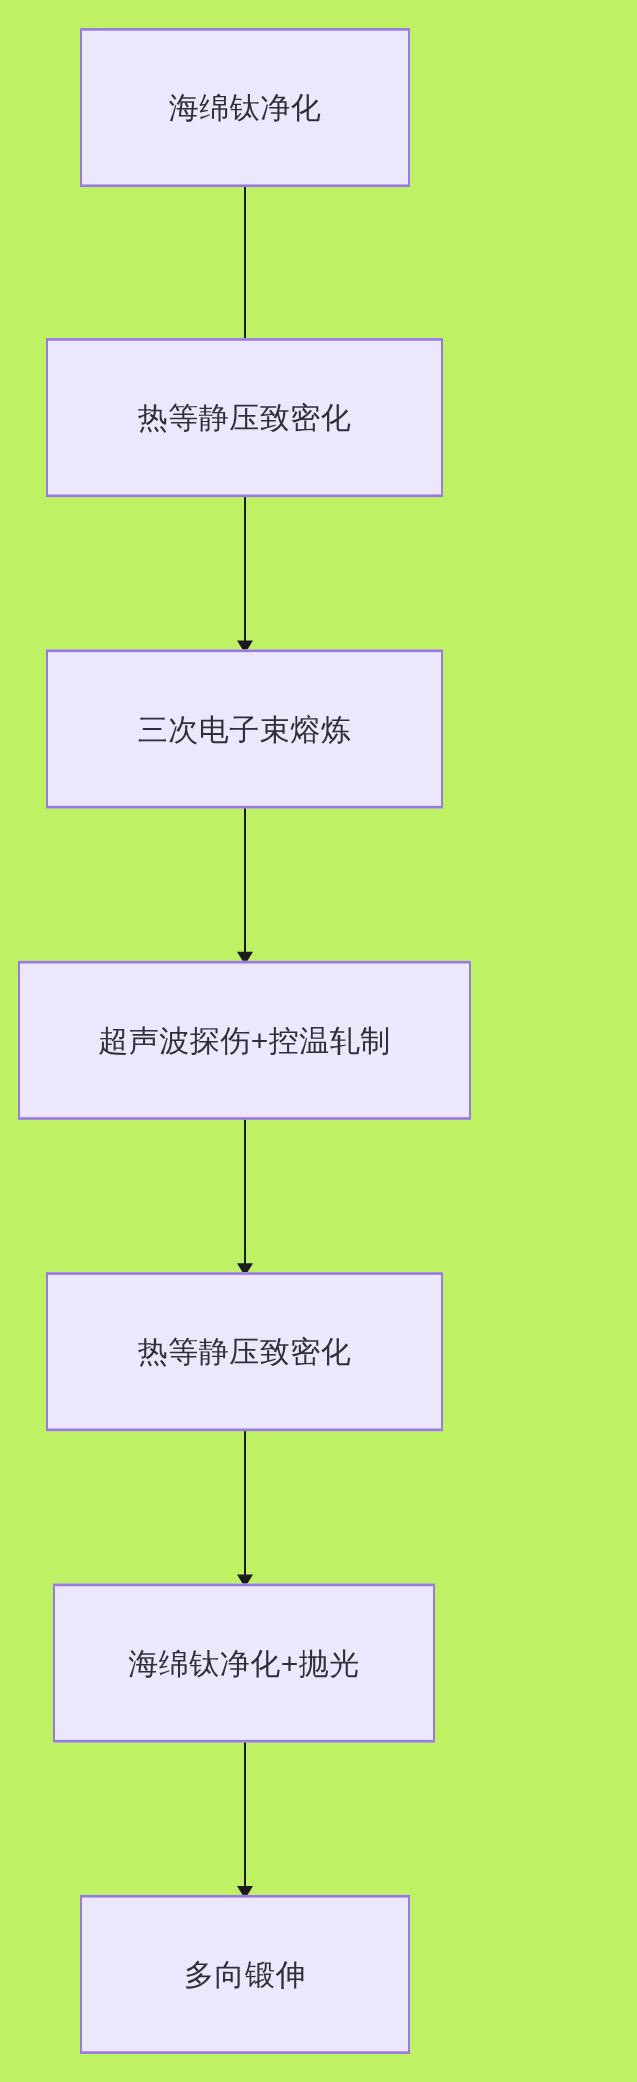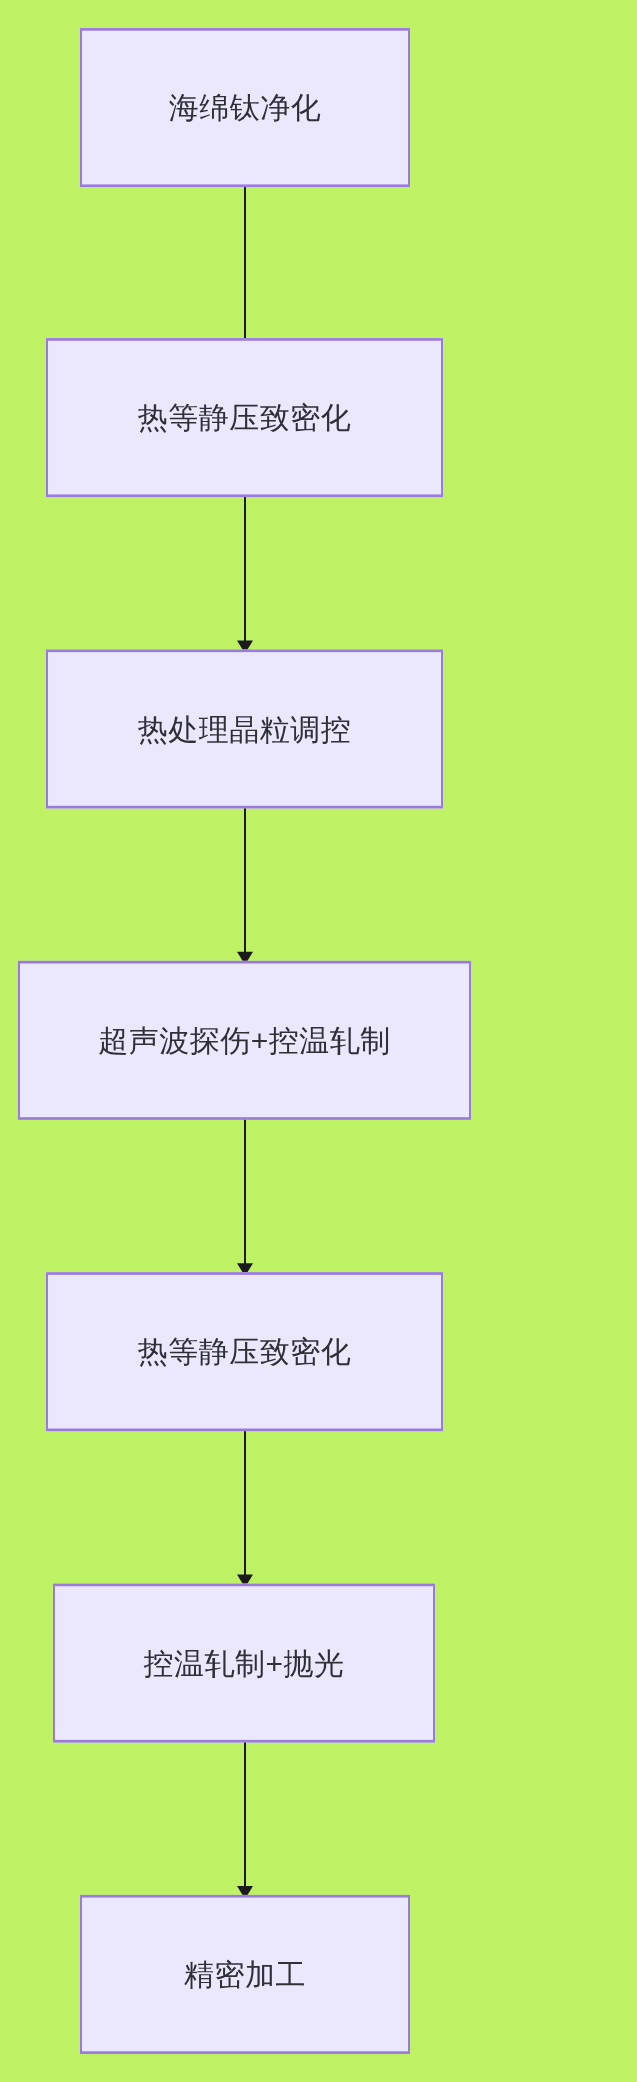--- a/index.html
+++ b/index.html
@@ -77,21 +77,21 @@
   <div class="node" style="left:46px; top:253px; width:397px; height:119px;">
     <span class="node-label" style="transform: scale(1, 0.748319); transform-origin: center center;">热等静压致密化</span>
   </div>
 
   <div class="edge" style="left:244px; top:372px;">
     <div class="edge-line" style="height:116px;"></div>
     <div class="edge-head" style="top: 104px; transform: scale(1, 0.748319); transform-origin: center bottom;"></div>
   </div>
 
   <div class="node" style="left:46px; top:486px; width:397px; height:119px;">
-    <span class="node-label" style="transform: scale(1, 0.748319); transform-origin: center center;">热处理晶粒调控</span>
+    <span class="node-label" style="transform: scale(1, 0.748319); transform-origin: center center;">三次电子束熔炼</span>
   </div>
 
   <div class="edge" style="left:244px; top:605px;">
     <div class="edge-line" style="height:116px;"></div>
     <div class="edge-head" style="top: 104px; transform: scale(1, 0.748319); transform-origin: center bottom;"></div>
   </div>
 
   <div class="node" style="left:18px; top:719px; width:453px; height:119px;">
     <span class="node-label" style="transform: scale(1, 0.748319); transform-origin: center center;">超声波探伤+控温轧制</span>
   </div>
@@ -104,26 +104,26 @@
   <div class="node" style="left:46px; top:952px; width:397px; height:119px;">
     <span class="node-label" style="transform: scale(1, 0.748319); transform-origin: center center;">热等静压致密化</span>
   </div>
 
   <div class="edge" style="left:244px; top:1071px;">
     <div class="edge-line" style="height:116px;"></div>
     <div class="edge-head" style="top: 104px; transform: scale(1, 0.748319); transform-origin: center bottom;"></div>
   </div>
 
   <div class="node" style="left:53px; top:1185px; width:382px; height:119px;">
-    <span class="node-label" style="transform: scale(1, 0.748319); transform-origin: center center;">控温轧制+抛光</span>
+    <span class="node-label" style="transform: scale(1, 0.748319); transform-origin: center center;">海绵钛净化+抛光</span>
   </div>
 
   <div class="edge" style="left:244px; top:1304px;">
     <div class="edge-line" style="height:116px;"></div>
     <div class="edge-head" style="top: 104px; transform: scale(1, 0.748319); transform-origin: center bottom;"></div>
   </div>
 
   <div class="node" style="left:80px; top:1418px; width:330px; height:119px;">
-    <span class="node-label" style="transform: scale(1, 0.748319); transform-origin: center center;">精密加工</span>
+    <span class="node-label" style="transform: scale(1, 0.748319); transform-origin: center center;">多向锻伸</span>
   </div>
 
 </div>
   </div>
 
 </body></html>

